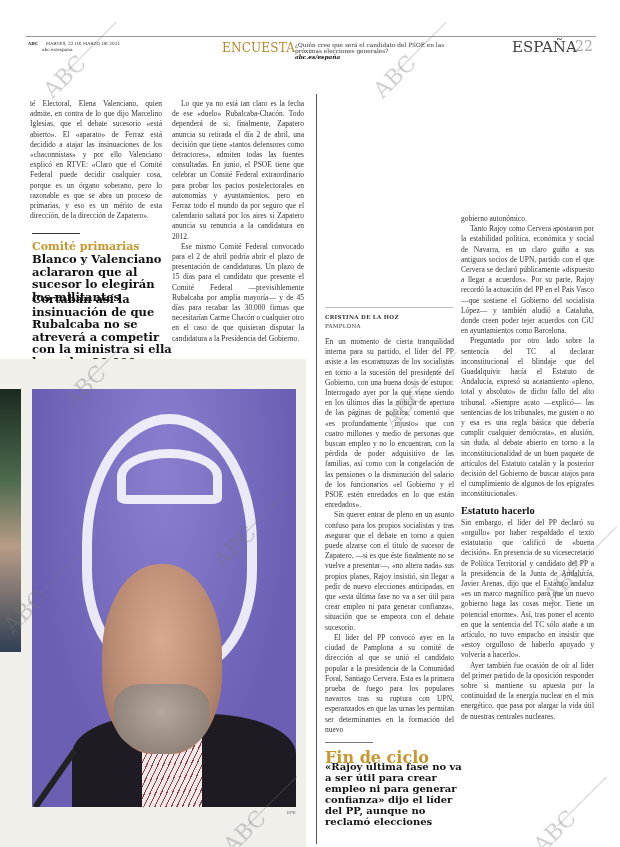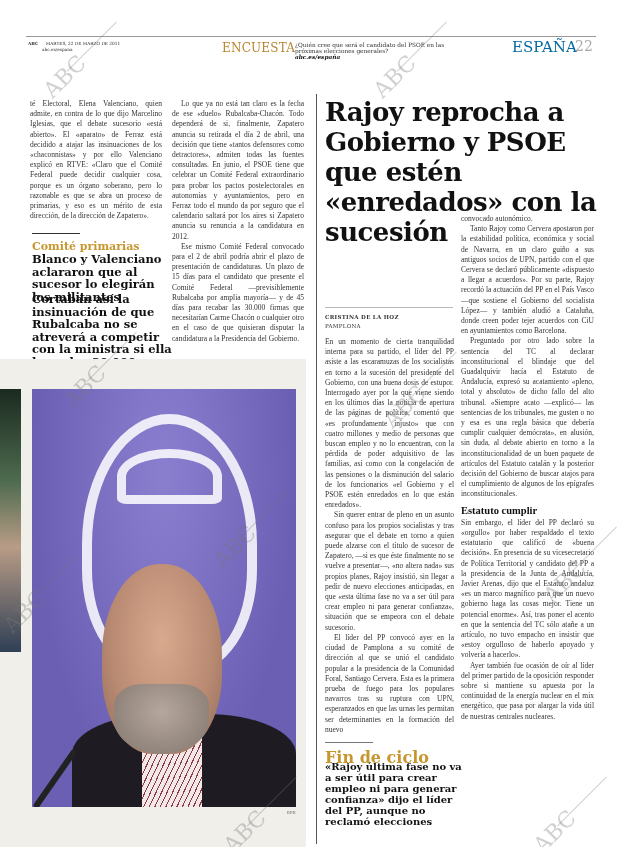--- a/index.html
+++ b/index.html
@@ -7,21 +7,21 @@
   .page { position: absolute; left: 0; top: 4px; width: 620px; height: 847px; }
 
   
   .topline { position: absolute; left: 26px; top: 32px; width: 570px; height: 1px; background: #999; }
   .hdr-left { position: absolute; left: 28px; top: 37px; font-size: 4.3px; line-height: 5.5px; color: #333; }
   .hdr-left .abc { font-weight: bold; margin-right: 6px; }
   .hdr-left .sub { display: block; margin-left: 14px; }
   .encuesta { position: absolute; left: 222px; top: 37px; font-size: 12px; color: #b8852e; letter-spacing: 0.2px; font-family: "DejaVu Serif", serif; }
   .enc-q { position: absolute; left: 295px; top: 38px; width: 170px; font-size: 5.8px; line-height: 6.2px; color: #333; }
   .enc-q .link { display: block; font-weight: bold; font-style: italic; color: #111; }
-  .seccion { position: absolute; left: 512px; top: 34px; font-size: 15px; color: #0369a1; }
+  .seccion { position: absolute; left: 512px; top: 34px; font-size: 15px; color: #404040; }
   .pagenum { position: absolute; left: 575px; top: 34px; font-size: 14px; color: #aaa; }
 
   
   .col { position: absolute; font-size: 7.5px; line-height: 10.2px; color: #333; text-align: justify; font-family: Liberation Serif, serif; }
   .col p { text-indent: 0; }
   .col p.ind { text-indent: 9px; }
   .c1 { left: 30px; top: 95px; width: 132px; }
   .c2 { left: 172px; top: 95px; width: 132px; }
   .rule-short { position: absolute; left: 32px; top: 229px; width: 48px; height: 1px; background: #333; }
   .kicker { position: absolute; color: #c8962f; font-weight: bold; font-size: 11px; }
@@ -99,41 +99,40 @@
     <div class="crest2"></div>
     <div class="suit"></div>
     <div class="shirt"></div>
     <div class="head"></div>
     <div class="beard"></div>
     <div class="mic"></div>
   </div>
   <div class="credit">EFE</div>
 
   <div class="vrule"></div>
-  <div class="headline">Rajoy reprocha a Gobierno y PSOE que estén «enredados» con la sucesión</div>
   <div class="rule-lead"></div>
   <div class="byline">
     <div class="name">CRISTINA DE LA HOZ</div>
     <div class="place">PAMPLONA</div>
   </div>
 
   <div class="col c3">
     <p>En un momento de cierta tranquilidad interna para su partido, el líder del PP asiste a las escaramuzas de los socialistas en torno a la sucesión del presidente del Gobierno, con una buena dosis de estupor. Interrogado ayer por la que viene siendo en los últimos días la noticia de apertura de las páginas de política, comentó que «es profundamente injusto» que con cuatro millones y medio de personas que buscan empleo y no lo encuentran, con la pérdida de poder adquisitivo de las familias, así como con la congelación de las pensiones o la disminución del salario de los funcionarios «el Gobierno y el PSOE estén enredados en lo que están enredados».</p>
     <p class="ind">Sin querer entrar de pleno en un asunto confuso para los propios socialistas y tras asegurar que el debate en torno a quien puede alzarse con el título de sucesor de Zapatero, —si es que éste finalmente no se vuelve a presentar—, «no altera nada» sus propios planes, Rajoy insistió, sin llegar a pedir de nuevo elecciones anticipadas, en que «esta última fase no va a ser útil para crear empleo ni para generar confianza», situación que se empeora con el debate sucesorio.</p>
     <p class="ind">El líder del PP convocó ayer en la ciudad de Pamplona a su comité de dirección al que se unió el candidato popular a la presidencia de la Comunidad Foral, Santiago Cervera. Esta es la primera prueba de fuego para los populares navarros tras su ruptura con UPN, esperanzados en que las urnas les permitan ser determinantes en la formación del nuevo</p>
   </div>
   <div class="rule-c3"></div>
   <div class="kicker k2">Fin de ciclo</div>
   <div class="quote">«Rajoy última fase no va a ser útil para crear empleo ni para generar confianza» dijo el líder del PP, aunque no reclamó elecciones</div>
 
   <div class="col c4">
-    <p>convocado autonómico.</p>
+    <p>gobierno autonómico.</p>
     <p class="ind">Tanto Rajoy como Cervera apostaron por la estabilidad política, económica y social de Navarra, en un claro guiño a sus antiguos socios de UPN, partido con el que Cervera se declaró públicamente «dispuesto a llegar a acuerdos». Por su parte, Rajoy recordó la actuación del PP en el País Vasco —que sostiene el Gobierno del socialista López— y también aludió a Cataluña, donde creen poder tejer acuerdos con CiU en ayuntamientos como Barcelona.</p>
     <p class="ind">Preguntado por otro lado sobre la sentencia del TC al declarar inconstitucional el blindaje que del Guadalquivir hacía el Estatuto de Andalucía, expresó su acatamiento «pleno, total y absoluto» de dicho fallo del alto tribunal. «Siempre acato —explicó— las sentencias de los tribunales, me gusten o no y esa es una regla básica que debería cumplir cualquier demócrata», en alusión, sin duda, al debate abierto en torno a la inconstitucionalidad de un buen paquete de artículos del Estatuto catalán y la posterior decisión del Gobierno de buscar atajos para el cumplimiento de algunos de los epígrafes inconstitucionales.</p>
-    <p style="font-weight:bold;font-size:10.5px;line-height:14px;margin-top:4px;color:#111;">Estatuto cumplir</p>
+    <p style="font-weight:bold;font-size:10.5px;line-height:14px;margin-top:4px;color:#111;">Estatuto hacerlo</p>
     <p>Sin embargo, el líder del PP declaró su «orgullo» por haber respaldado el texto estatutario que calificó de «buena decisión». En presencia de su vicesecretario de Política Territorial y candidato del PP a la presidencia de la Junta de Andalucía, Javier Arenas, dijo que el Estatuto andaluz «es un marco magnífico para que un nuevo gobierno haga las cosas mejor. Tiene un potencial enorme». Así, tras poner el acento en que la sentencia del TC sólo atañe a un artículo, no tuvo empacho en insistir que «estoy orgulloso de haberlo apoyado y volvería a hacerlo».</p>
     <p class="ind">Ayer también fue ocasión de oír al líder del primer partido de la oposición responder sobre si mantiene su apuesta por la continuidad de la energía nuclear en el mix energético, que pasa por alargar la vida útil de nuestras centrales nucleares.</p>
 
   </div>
 
   <div class="wm" style="left:40px;top:60px;">ABC</div>
   <div class="wm" style="left:370px;top:60px;">ABC</div>
   <div class="wm" style="left:60px;top:370px;">ABC</div>
   <div class="wm" style="left:210px;top:530px;">ABC</div>
   <div class="wm" style="left:0px;top:595px;">ABC</div>

